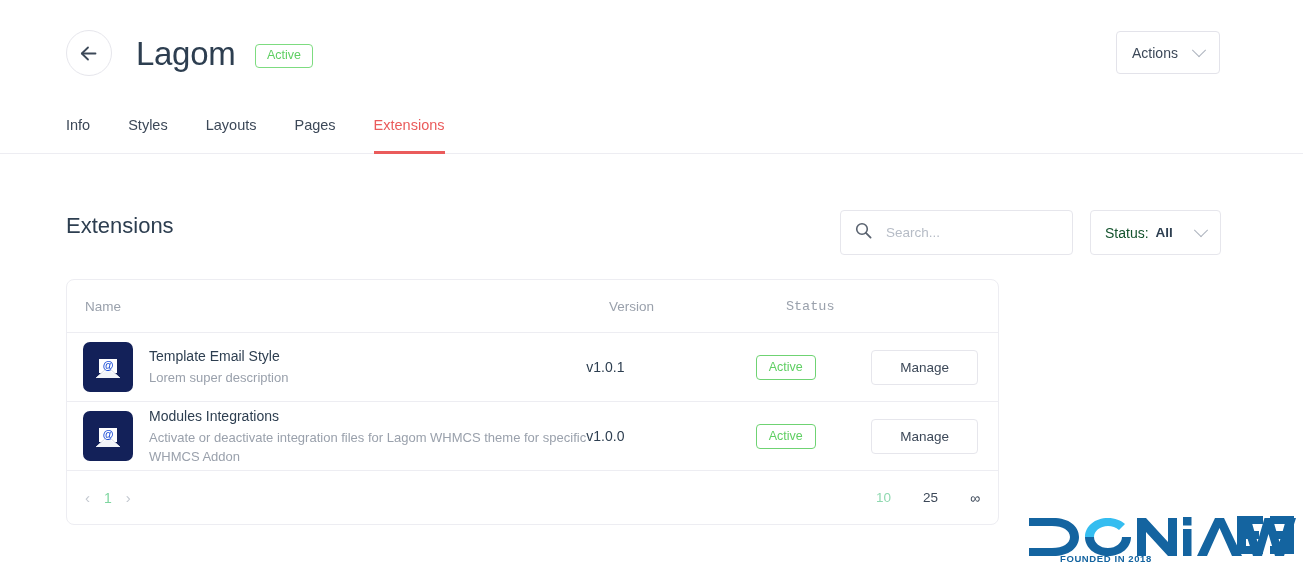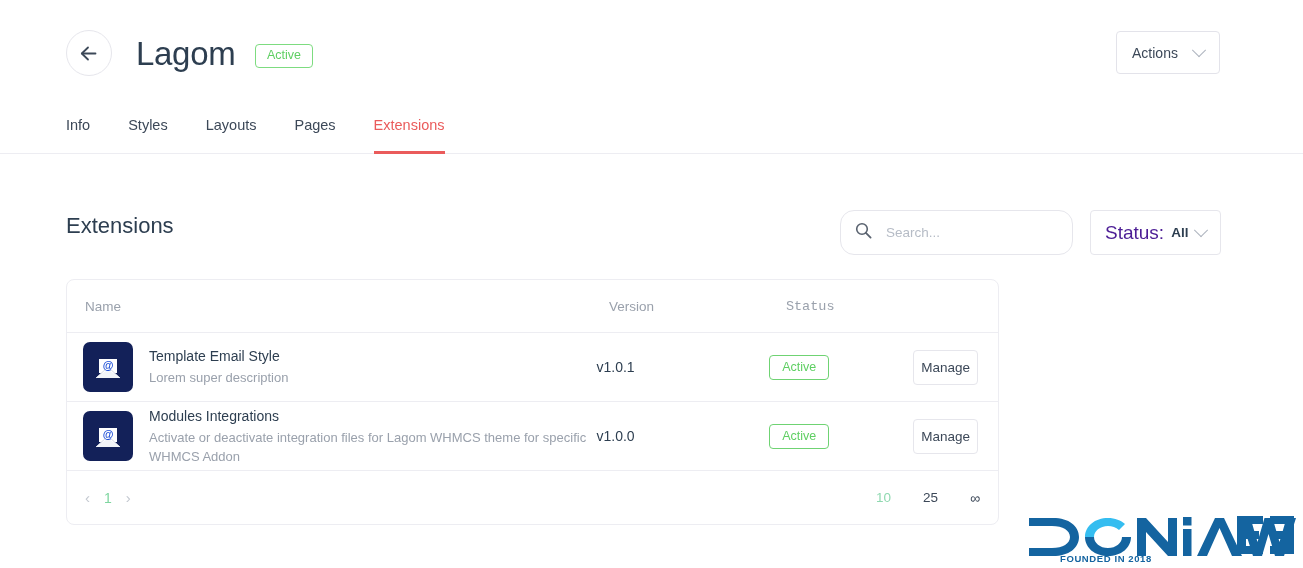--- a/index.html
+++ b/index.html
@@ -140,21 +140,21 @@
     font-weight: 400;
   }
 
   .search-box {
     position: absolute;
     left: 840px;
     top: 210px;
     width: 233px;
     height: 45px;
     border: 1px solid #e6e6ec;
-    border-radius: 14px;
+    border-radius: 4px;
     background: #fff;
     display: flex;
     align-items: center;
     padding: 0 14px;
     gap: 14px;
   }
   .search-box input {
     border: none;
     outline: none;
     font-size: 13.5px;
@@ -173,21 +173,21 @@
     height: 45px;
     border: 1px solid #e6e6ec;
     border-radius: 4px;
     background: #fff;
     display: flex;
     align-items: center;
     gap: 7px;
     padding: 0 14px;
     cursor: pointer;
   }
-  .status-filter .s-lbl { font-size: 19px; color: #4c1d95; }
+  .status-filter .s-lbl { font-size: 14px; color: #14532d; }
   .status-filter .s-val { font-size: 13.5px; color: #2d3e50; font-weight: bold; }
   .status-filter .chev { margin-left: auto; }
 
   
   .table-card {
     position: absolute;
     left: 66px;
     top: 279px;
     width: 933px;
     border: 1px solid #ededf2;
@@ -274,21 +274,21 @@
     display: flex;
     justify-content: flex-end;
     padding-right: 20px;
   }
   .manage-btn {
     border: 1px solid #e6e6ec;
     border-radius: 4px;
     background: #fff;
     font-size: 13.5px;
     color: #3c4858;
-    padding: 9px 7px;
+    padding: 9px 28px;
     font-family: "Liberation Sans", sans-serif;
     cursor: pointer;
   }
 
   
   .pager {
     height: 53px;
     display: flex;
     align-items: center;
     padding: 0 18px 0 18px;

